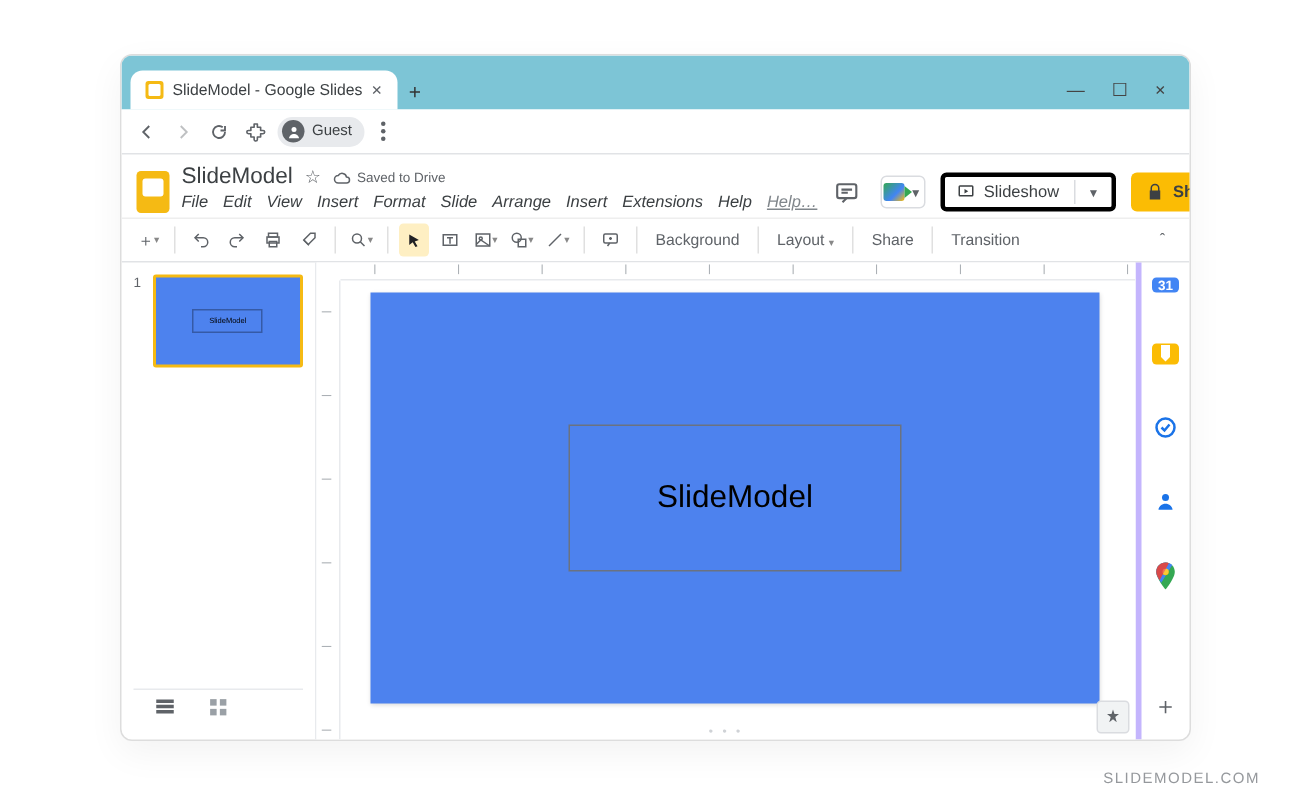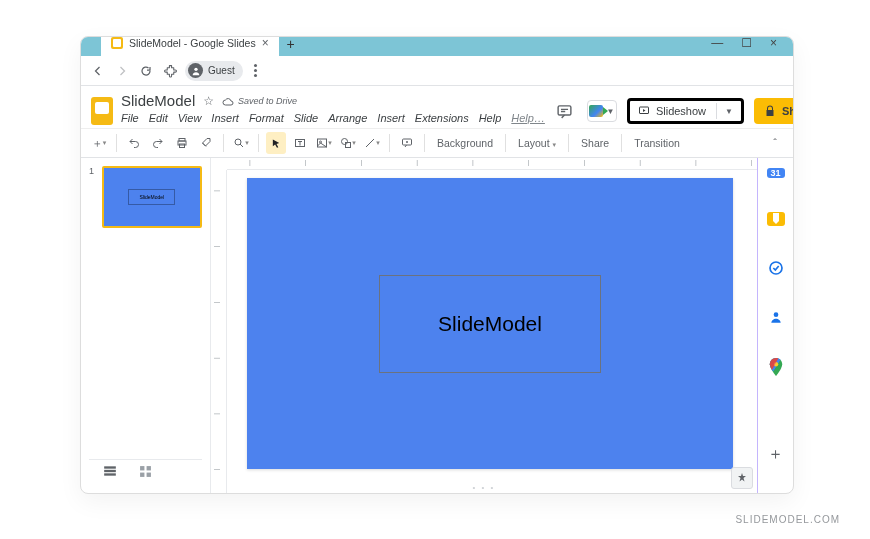--- a/index.html
+++ b/index.html
@@ -7,22 +7,22 @@
 
   .window {
     position: absolute; left: 80px; top: 36px; width: 714px; height: 458px;
     border: 1px solid #ddd; border-radius: 8px; overflow: hidden;
     box-shadow: 0 8px 24px rgba(0,0,0,0.05);
     display: flex; flex-direction: column; background: #fff;
   }
 
   
   .titlebar {
-    height: 19px; background: #7dc5d6; display: flex; align-items: flex-end;
-    padding-left: 20px; padding-right: 6px;
+    height: 36px; background: #7dc5d6; display: flex; align-items: flex-end;
+    padding-left: 6px; padding-right: 6px;
   }
   .tab {
     background: #fff; border-radius: 8px 8px 0 0; height: 26px;
     display: flex; align-items: center; gap: 6px; padding: 0 10px; font-size: 10.5px;
     color: #3c4043; min-width: 140px; position: relative;
   }
   .tab .favicon { width: 12px; height: 12px; background: #f5ba14; border-radius: 2px; position: relative; }
   .tab .favicon::after { content:""; position:absolute; left:2px; top:2px; width:8px; height:8px; background:#fff; border-radius:1px; }
   .tab .close { margin-left: auto; color:#5f6368; font-size:12px; cursor:pointer; }
   .newtab { width: 24px; height: 24px; display:flex; align-items:center; justify-content:center; color:#333; font-size:14px; cursor:pointer; }
@@ -56,21 +56,21 @@
   }
   .logo {
     width:28px; height:34px; margin-top:2px; display:flex; align-items:center; justify-content:center;
   }
   .logo-inner{ width:22px; height:28px; background:#f5ba14; border-radius:3px; position:relative;}
   .logo-inner::after{content:""; position:absolute; left:4px; top:5px; right:4px; bottom:11px; background:#fff; border-radius:2px;}
   .title-col { display:flex; flex-direction:column; gap:1px; }
   .title-row { display:flex; align-items:center; gap:8px; }
   .doc-title { font-size:15px; color:#3c4043; }
   .star, .cloud { color:#5f6368; font-size:12px; display:flex; align-items:center; gap:4px; }
-  .cloud { font-size:9px;font-style:italic; }
+  .cloud { font-size:9px; }
   .menubar { display:flex; gap:10px; font-size:11px; color:#3c4043; margin-top:2px;}
   .menubar span{ cursor:pointer;font-style:italic; }
   .menubar .last{ color:#80868b; text-decoration: underline; }
 
   .header-right { margin-left:auto; display:flex; align-items:center; gap:10px; padding-top:6px;}
   .hicon { width:24px; height:24px; display:flex; align-items:center; justify-content:center; cursor:pointer; color:#5f6368;}
   .meet { width:30px; height:22px; border-radius:4px; background: #fff; display:flex; align-items:center; justify-content:center; border:1px solid #dadce0; cursor:pointer; position:relative; }
   .meet .mcore{ width:14px; height:12px; border-radius:2px; background: linear-gradient(135deg,#34a853 0%, #4285f4 60%, #fbbc04 100%); position:relative;}
   .meet .mcore::after{content:""; position:absolute; right:-5px; top:2px; width:0; height:0; border-top:4px solid transparent; border-bottom:4px solid transparent; border-left:5px solid #34a853;}
   .meet .caret{ font-size:8px; color:#5f6368; margin-left:3px;}
@@ -132,21 +132,21 @@
   .textbox {
     border:1px solid #6b7280; padding:36px 58px; font-size:21px; color:#000; background: #4d82ee;
   }
   .explore-btn{ position:absolute; right:4px; bottom:4px; width:22px; height:22px; background:#f1f3f4;
     border:1px solid #dadce0; border-radius:3px; display:flex; align-items:center; justify-content:center;
     color:#5f6368; font-size:11px; cursor:pointer;}
   .speaker-handle{ position:absolute; left:50%; bottom:1px; transform:translateX(-50%); color:#cfd2d6; font-size:8px; letter-spacing:2px;}
 
   
   .rail {
-    width:36px; border-left:1px solid #c4b5fd; display:flex; flex-direction:column; align-items:center;
+    width:36px; border-left:4px solid #c4b5fd; display:flex; flex-direction:column; align-items:center;
     padding-top:10px; gap:34px;
   }
   .rail-icon{ width:18px; height:18px; cursor:pointer; display:flex; align-items:center; justify-content:center; font-size:13px;}
   .ri-cal{ background:#4285f4; color:#fff; border-radius:3px; font-size:9px; font-weight:bold;}
   .ri-keep{ background:#fbbc04; border-radius:3px;}
   .ri-tasks{ color:#2962ff; font-size:15px;}
   .ri-contacts{ color:#1a73e8;}
   .ri-maps svg{ width:14px; height:18px;}
   .rail-spacer{ flex:1;}
   .rail-plus{ font-size:16px; color:#5f6368; cursor:pointer;}

